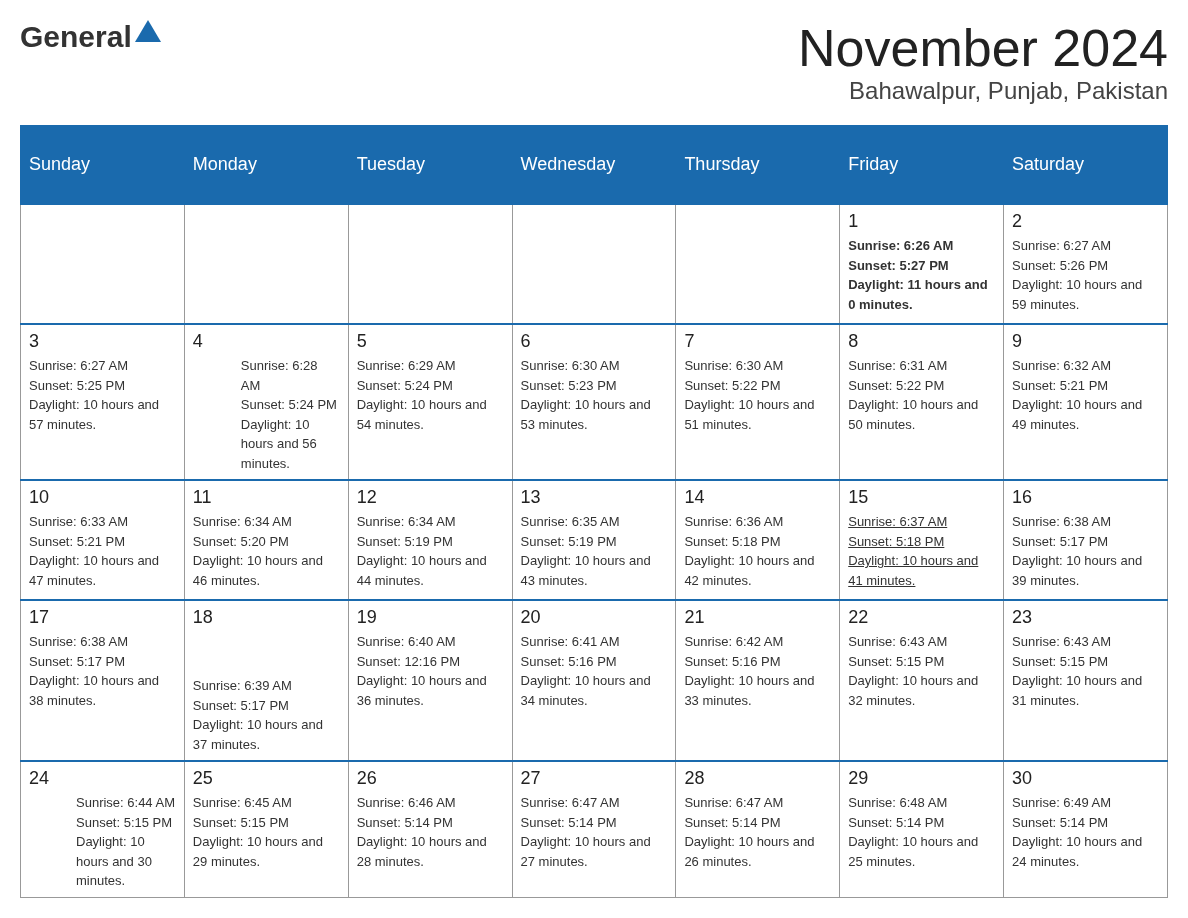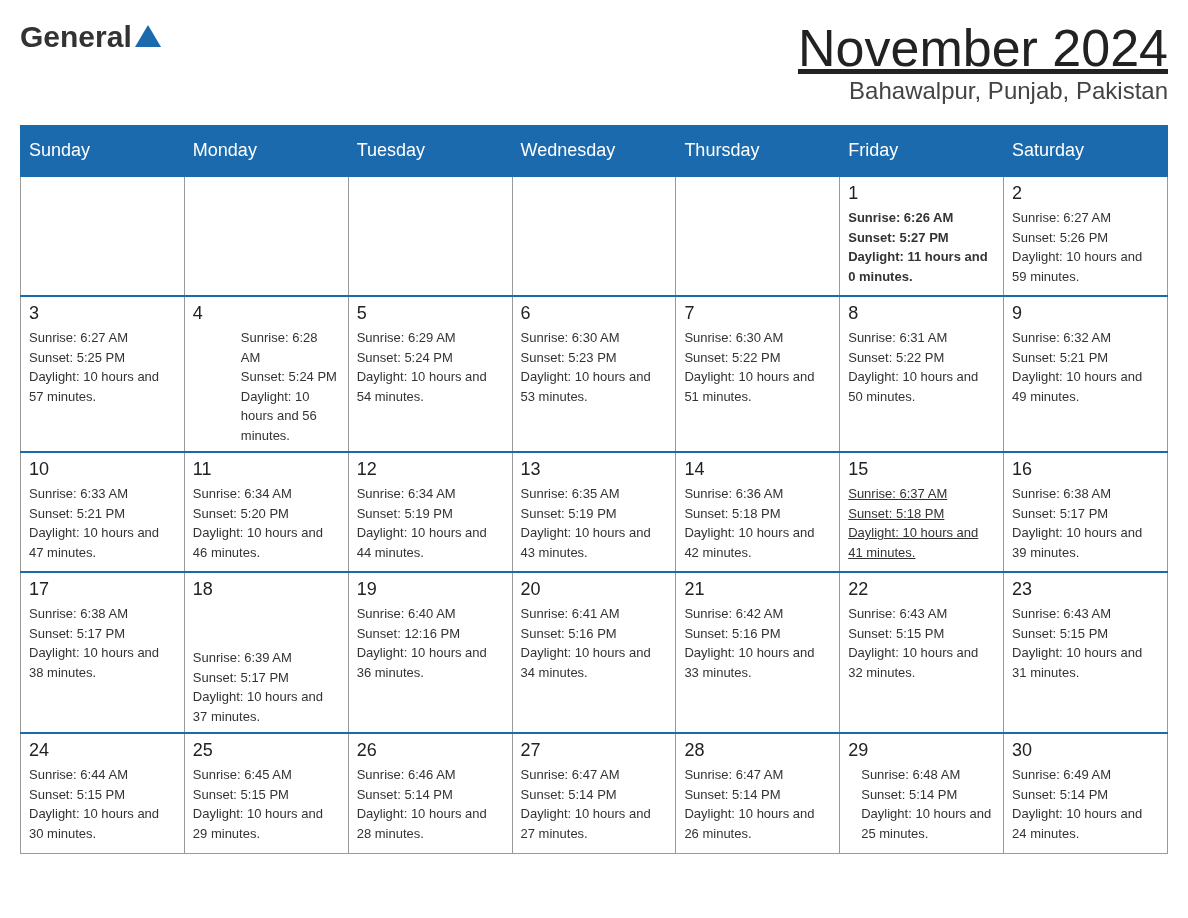--- a/index.html
+++ b/index.html
@@ -17,36 +17,35 @@
       margin-bottom: 20px;
     }
     .title-block {
       text-align: right;
     }
     .title-block h1 {
       font-size: 52px;
       font-weight: normal;
       color: #222;
       line-height: 1.1;
-      text-decoration: underline;
     }
     .title-block h2 {
       font-size: 24px;
       font-weight: normal;
       color: #444;
     }
     .calendar {
       width: 100%;
       border-collapse: collapse;
       table-layout: fixed;
     }
     .calendar thead th {
       background: #1a6aad;
       color: #fff;
-      padding: 14px 8px;
+      padding: 28px 8px;
       font-size: 18px;
       font-weight: normal;
       text-align: left;
       border: 1px solid #1a6aad;
     }
     .calendar tbody td {
       border: 1px solid #999;
       vertical-align: top;
       padding: 6px 8px;
       height: 120px;
@@ -67,21 +66,21 @@
     }
     .empty-cell {
       background: #f8f8f8;
     }
     .logo-wrapper {
       display: flex;
       flex-direction: column;
     }
     .logo-line1 {
       display: flex;
-      align-items: center;
+      align-items: flex-start;
     }
     .logo-line2 {
       display: flex;
       align-items: center;
       margin-top: -4px;
     }
   </style>
 </head>
 <body>
 
@@ -258,21 +257,21 @@
         <td>
           <div class="day-number">23</div>
           <div class="day-info" style="white-space: pre-line;">Sunrise: 6:43 AM
 Sunset: 5:15 PM
 Daylight: 10 hours and 31 minutes.</div>
         </td>
       </tr>
       <tr>
         <td>
           <div class="day-number">24</div>
-          <div class="day-info" style="white-space: pre-line;">Sunrise: 6:44 AM
+          <div class="day-info" style="white-space: pre-line; margin-left: 47px;">Sunrise: 6:44 AM
 Sunset: 5:15 PM
 Daylight: 10 hours and 30 minutes.</div>
         </td>
         <td>
           <div class="day-number">25</div>
           <div class="day-info" style="white-space: pre-line;">Sunrise: 6:45 AM
 Sunset: 5:15 PM
 Daylight: 10 hours and 29 minutes.</div>
         </td>
         <td>
@@ -288,21 +287,21 @@
 Daylight: 10 hours and 27 minutes.</div>
         </td>
         <td>
           <div class="day-number">28</div>
           <div class="day-info" style="white-space: pre-line;">Sunrise: 6:47 AM
 Sunset: 5:14 PM
 Daylight: 10 hours and 26 minutes.</div>
         </td>
         <td>
           <div class="day-number">29</div>
-          <div class="day-info" style="white-space: pre-line; margin-left: 13px;">Sunrise: 6:48 AM
+          <div class="day-info" style="white-space: pre-line;">Sunrise: 6:48 AM
 Sunset: 5:14 PM
 Daylight: 10 hours and 25 minutes.</div>
         </td>
         <td>
           <div class="day-number">30</div>
           <div class="day-info" style="white-space: pre-line;">Sunrise: 6:49 AM
 Sunset: 5:14 PM
 Daylight: 10 hours and 24 minutes.</div>
         </td>
       </tr>

